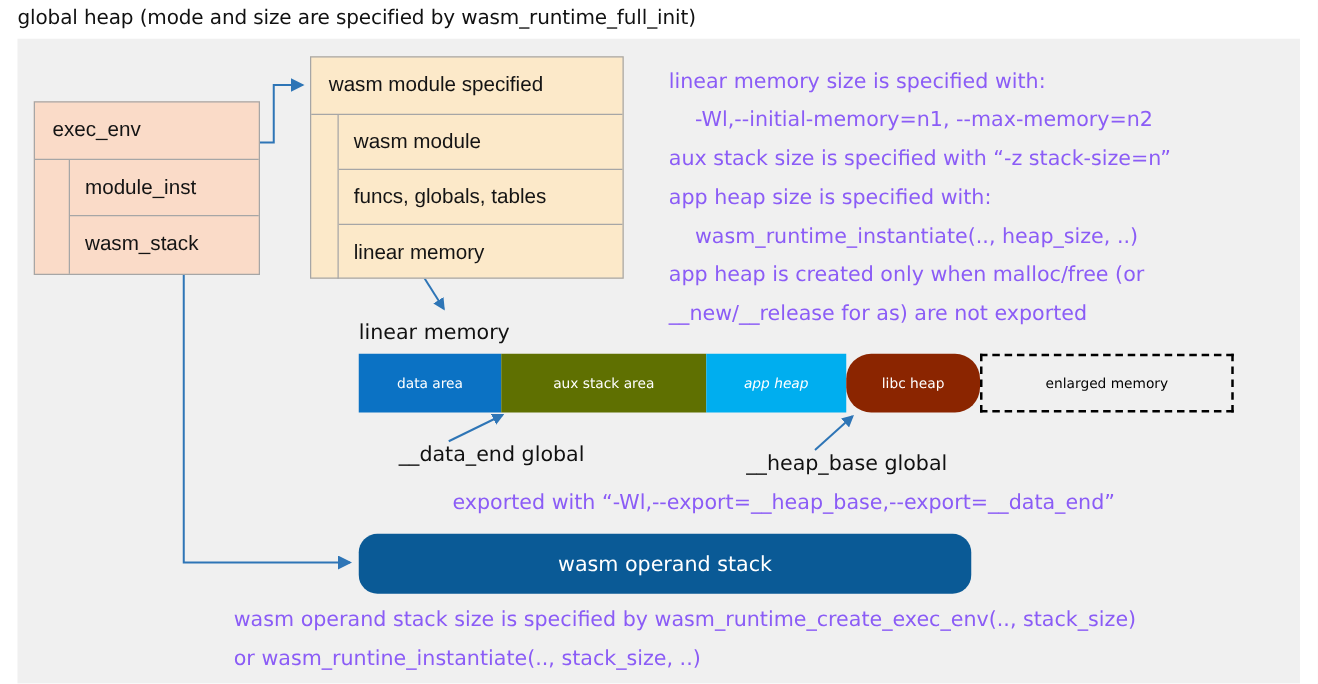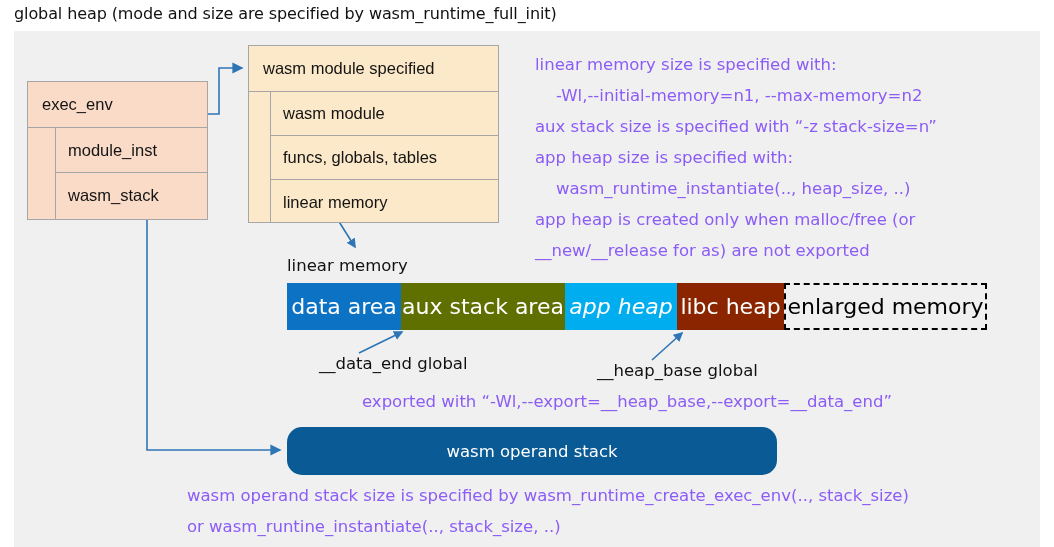--- a/index.html
+++ b/index.html
@@ -124,21 +124,21 @@
     left: 273px;
     top: 252px;
     height: 47px;
     display: flex;
   }
   .seg {
     display: flex;
     align-items: center;
     justify-content: center;
     color: #ffffff;
-    font-size: 22px;
+    font-size: 11px;
     box-sizing: border-box;
     white-space: nowrap;
   }
   .seg.enlarged {
     background: transparent;
     color: #1F3864;
     border: 2.5px dashed #000000;
   }
 
   
@@ -234,21 +234,21 @@
 app heap size is specified with:
     wasm_runtime_instantiate(.., heap_size, ..)
 app heap is created only when malloc/free (or
 __new/__release for as) are not exported</div>
 
     <div class="lm-label">linear memory</div>
     <div class="membar" id="membar">
         <div class="seg" style="width: 114px; background: rgb(11, 114, 196);">data area</div>
         <div class="seg" style="width: 164px; background: rgb(95, 112, 1); text-align: center;">aux stack area</div>
         <div class="seg" style="width: 112px; background: rgb(0, 174, 239); font-style: italic;">app heap</div>
-        <div class="seg" style="width: 107px; background: rgb(139, 37, 0);">libc heap</div>
+        <div class="seg" style="width: 107px; background: rgb(139, 37, 0); border-radius: 20px;">libc heap</div>
         <div class="seg enlarged" style="width: 203px; color: #000000;">enlarged memory</div>
       </div>
 
     <div class="callout" id="data-end-label">__data_end global</div>
     <div class="callout" id="heap-base-label">__heap_base global</div>
     <div class="textblock" id="export-note">exported with “-Wl,--export=__heap_base,--export=__data_end”</div>
 
     <div id="operand-stack" style="background: rgb(10, 90, 150);">wasm operand stack</div>
 
     <div class="textblock" id="bottom-note">wasm operand stack size is specified by wasm_runtime_create_exec_env(.., stack_size)

